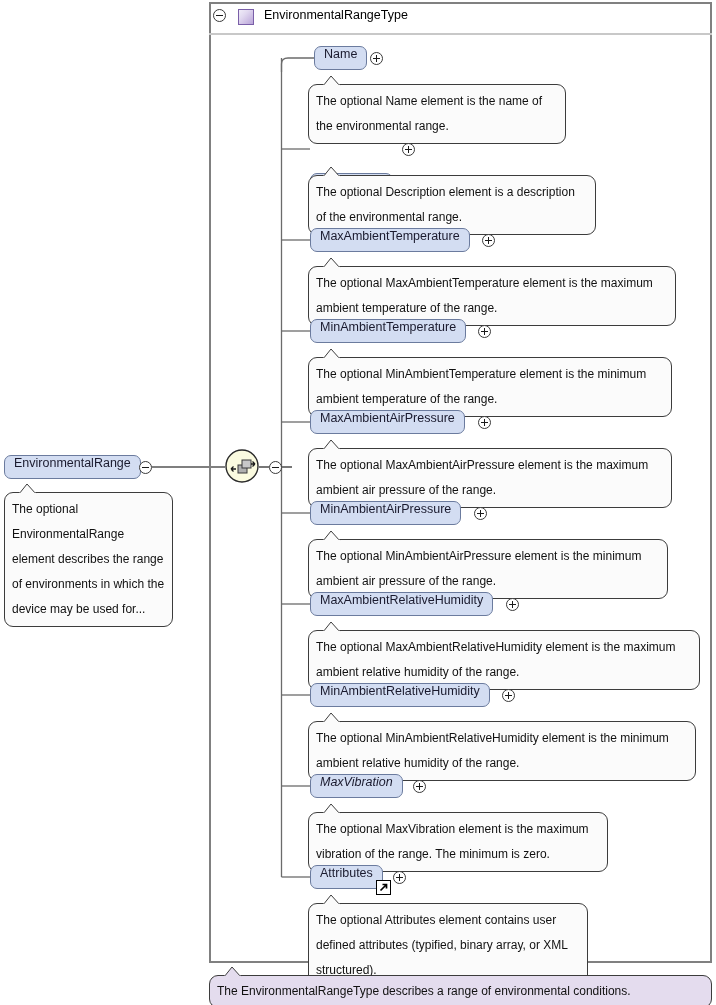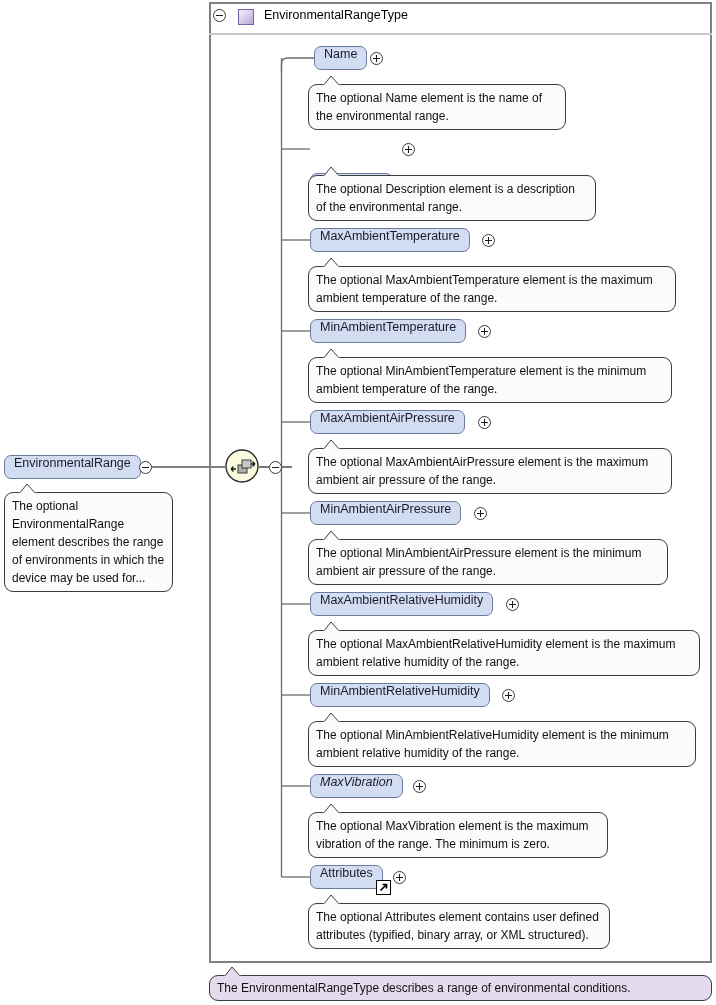--- a/index.html
+++ b/index.html
@@ -137,21 +137,21 @@
 
   
   .annot {
     position: absolute;
     border: 1px solid #3c3c3c;
     border-radius: 9px;
     background: #fbfbfb;
     box-sizing: border-box;
     padding: 4px 7px 4px 7px;
     font-size: 12px;
-    line-height: 18px;
+    line-height: 25px;
     color: #111;
   }
   .annot .tail {
     position: absolute;
     left: 14px;
     top: -9px;
     width: 20px;
     height: 10px;
     overflow: hidden;
   }
@@ -369,21 +369,21 @@
 
   <div class="node" style="left:310px; top:865px;">
     <span>Attributes</span>
   </div>
   <div id="attributes-extref">
     <svg width="13" height="13" viewBox="0 0 13 13" xmlns="http://www.w3.org/2000/svg">
       <path d="M3.5 9.5 L9.5 3.5 M5.5 3.5 L9.5 3.5 L9.5 7.5" stroke="#000" stroke-width="1.7" fill="none"></path>
     </svg>
   </div>
   <span class="circ plus" style="left:393px; top:871px; position:absolute;"></span>
-  <div class="annot" style="left:308px; top:903px; width:302px;">
+  <div class="annot" style="left:308px; top:903px; width:280px;">
     <span class="tail">
       <svg width="20" height="10" viewBox="0 0 20 10" xmlns="http://www.w3.org/2000/svg">
         <path d="M0 10 L8 0 L17 10 Z" fill="#fbfbfb" stroke="#3c3c3c" stroke-width="1"></path>
         <line x1="0" y1="9.5" x2="17" y2="9.5" stroke="#fbfbfb" stroke-width="1.6"></line>
       </svg>
     </span>
     <span>The optional Attributes element contains user defined attributes (typified, binary array, or XML structured).</span>
   </div>
 
   <div class="annot purple" style="left:209px; top:975px; width:503px; padding-top:3px; padding-bottom:3px;">

